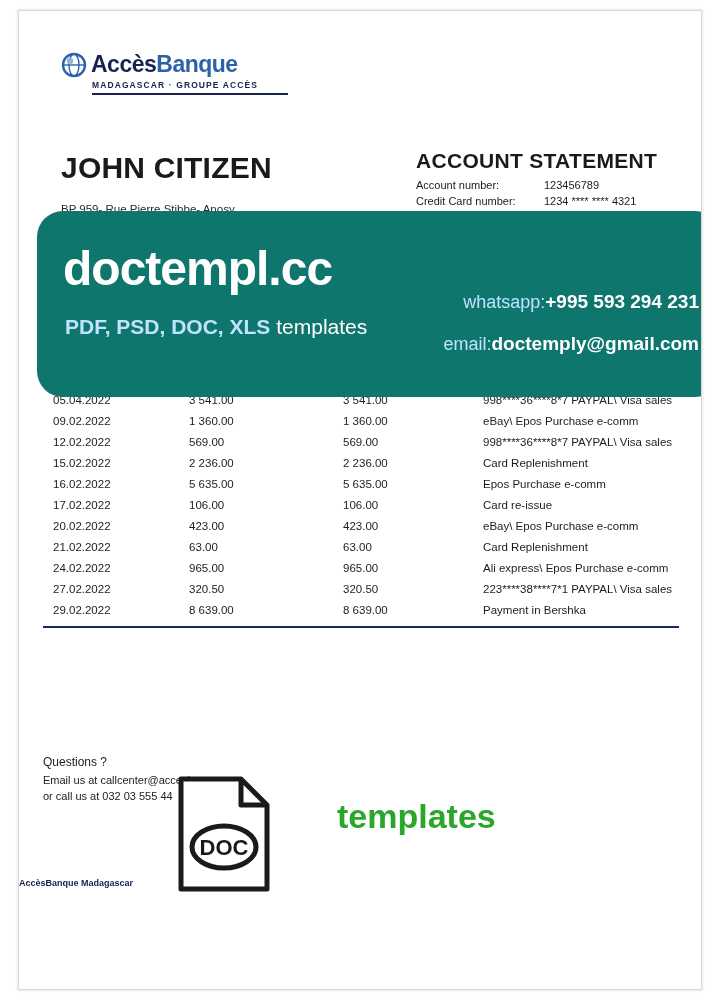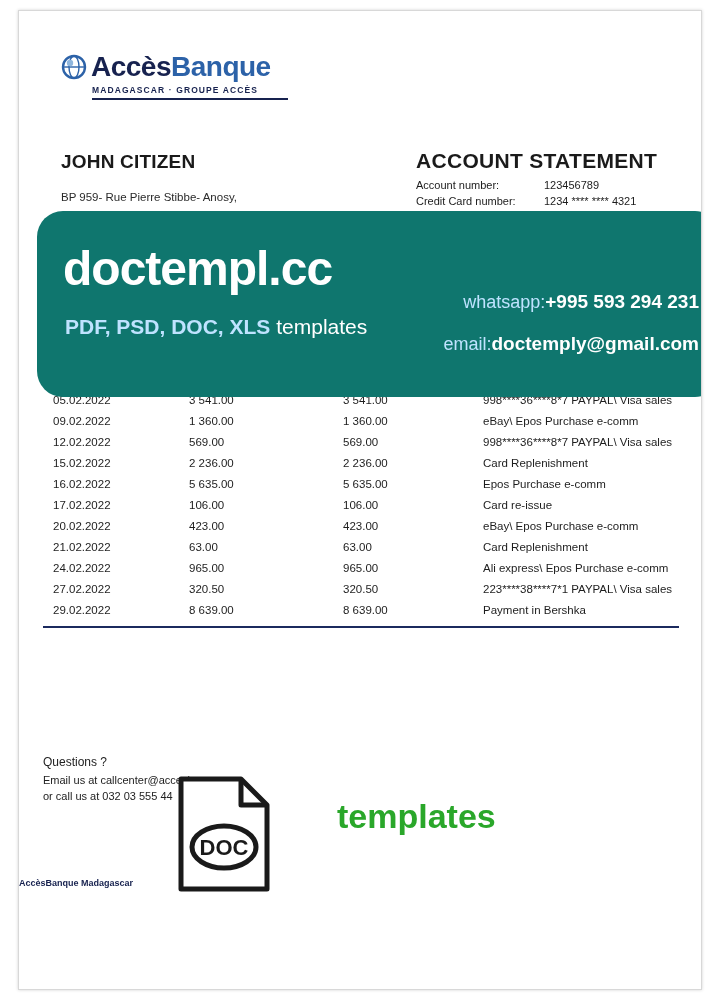--- a/index.html
+++ b/index.html
@@ -38,21 +38,21 @@
     display: flex;
     align-items: center;
   }
   .logo-mark {
     width: 26px;
     height: 26px;
     margin-right: 4px;
     flex: 0 0 auto;
   }
   .logo-text {
-    font-size: 28px;
+    font-size: 23px;
     letter-spacing: -0.5px;
     color: #1b1b4b;
     font-weight: bold;
     white-space: nowrap;
   }
   .logo-text .acces { color: #17224f; }
   .logo-text .banque { color: #2c62a8; font-weight: bold; }
   .logo-sub {
     margin-left: 31px;
     margin-top: 2px;
@@ -70,21 +70,21 @@
   }
 
   
   .customer {
     position: absolute;
     left: 42px;
     top: 140px;
     width: 320px;
   }
   .customer-name {
-    font-size: 19px;
+    font-size: 30px;
     font-weight: bold;
     color: #1a1a1a;
     letter-spacing: 0.2px;
   }
   .customer-addr {
     margin-top: 17px;
     font-size: 11.5px;
     color: #2a2a2a;
     line-height: 1.35;
   }
@@ -288,21 +288,21 @@
         <div class="st-label">Credit Card number:</div>
         <div class="st-val">1234 **** **** 4321</div>
       </div>
     </div>
   </div>
 
   <div class="table">
     <div class="thead-rule"></div>
     <div id="rows">
         <div class="row">
-          <div class="c-date">05.02.2022</div>
+          <div class="c-date">05.04.2022</div>
           <div class="c-debit">3 541.00</div>
           <div class="c-credit">3 541.00</div>
           <div class="c-desc">998****36****8*7 PAYPAL\ Visa sales</div>
         </div>
         <div class="row">
           <div class="c-date">09.02.2022</div>
           <div class="c-debit">1 360.00</div>
           <div class="c-credit">1 360.00</div>
           <div class="c-desc">eBay\ Epos Purchase e-comm</div>
         </div>

